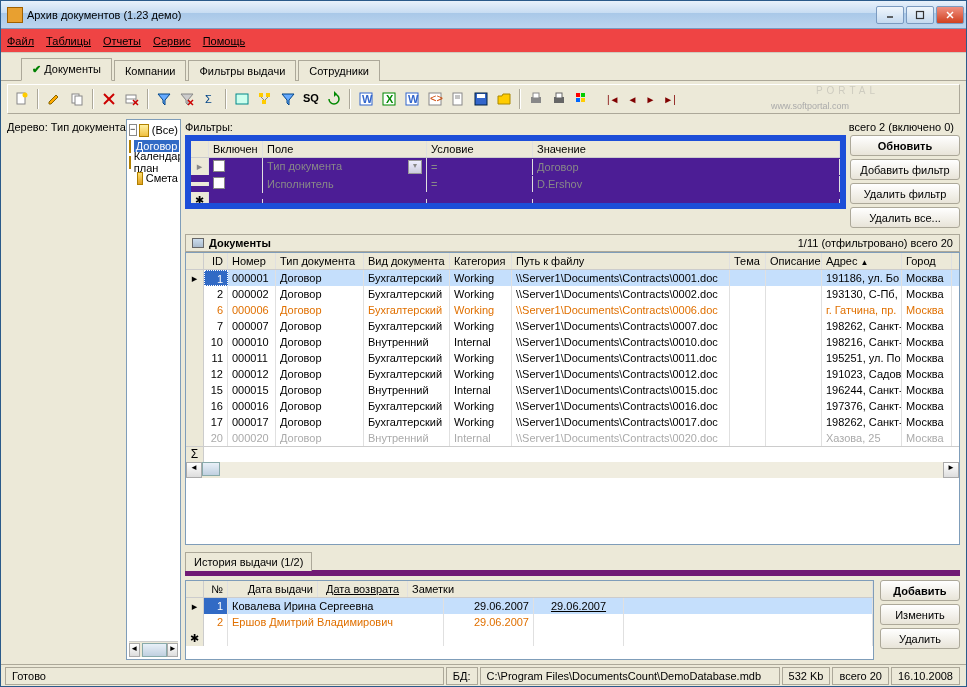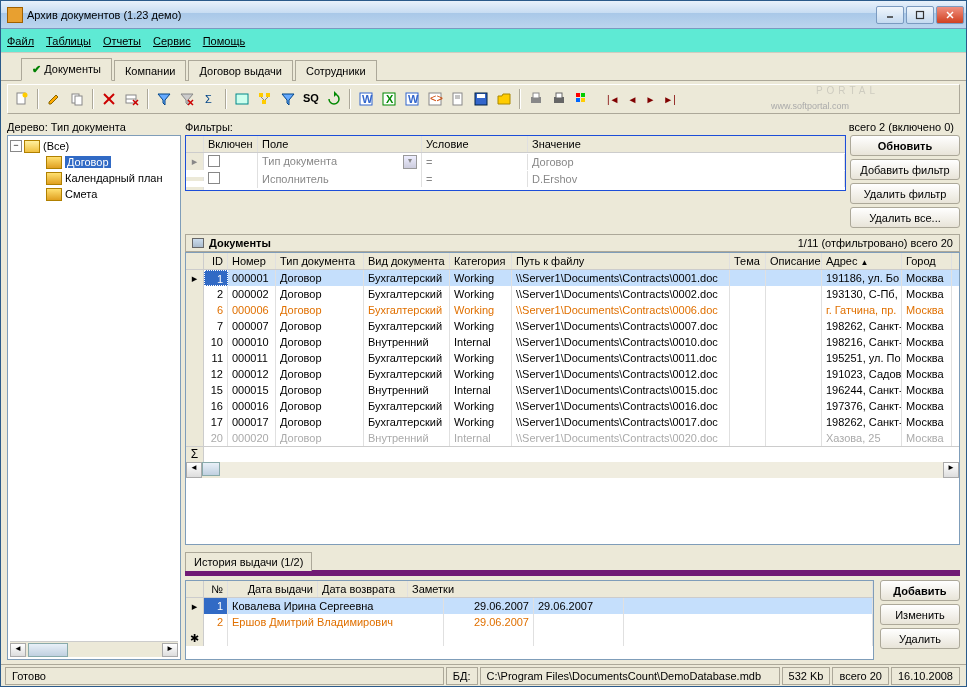--- a/index.html
+++ b/index.html
@@ -7,59 +7,59 @@
 .window { width: 967px; height: 687px; border: 1px solid #2a5a8a; background: #ece9d8; display: flex; flex-direction: column; }
 
 .titlebar { height: 28px; background: linear-gradient(to bottom, #e8f1fb 0%, #c7dcf2 45%, #a9c8e8 46%, #bcd5ee 100%); display: flex; align-items: center; padding: 0 2px 0 6px; border-bottom: 1px solid #7a9ac0; }
 .titlebar-icon { width: 16px; height: 16px; background: #e8a030; border: 1px solid #a06000; margin-right: 4px; }
 .titlebar-text { flex: 1; color: #000; }
 .titlebar-btns { display: flex; gap: 2px; }
 .tbbtn { width: 28px; height: 18px; background: linear-gradient(to bottom, #f0f6fc, #c5daf0); border: 1px solid #7a9ac0; border-radius: 2px; display: flex; align-items: center; justify-content: center; cursor: pointer; }
 .tbbtn.close { background: linear-gradient(to bottom, #f09080, #d04020); color: #fff; }
 .tbbtn svg { width: 10px; height: 10px; }
 
-.menubar { height: 24px; background: #5eead4; display: flex; align-items: center; padding: 0 6px; gap: 12px; border-bottom: 1px solid #d0ccc0; }
+.menubar { height: 24px; background: #ef4444; display: flex; align-items: center; padding: 0 6px; gap: 12px; border-bottom: 1px solid #d0ccc0; }
 .menuitem { cursor: pointer; }
 .menuitem .u { text-decoration: underline; }
 
 .tabbar { height: 28px; background: #ece9d8; display: flex; align-items: flex-end; padding: 0 20px; border-bottom: 1px solid #aca899; }
 .tab { padding: 4px 10px; border: 1px solid #aca899; border-bottom: none; background: #ece9d8; margin-right: 2px; cursor: pointer; position: relative; top: 1px; }
 .tab.active { background: #ece9d8; border-bottom: 1px solid #ece9d8; }
 .tab .chk { color: #008000; font-weight: bold; margin-right: 3px; }
 
 .toolbar { height: 30px; background: #ece9d8; border: 1px solid #fff; border-right-color: #aca899; border-bottom-color: #aca899; margin: 3px 6px; display: flex; align-items: center; padding: 0 4px; gap: 3px; position: relative; }
 .tbicon { width: 20px; height: 20px; display: flex; align-items: center; justify-content: center; cursor: pointer; border: 1px solid transparent; }
 .tbsep { width: 2px; height: 20px; border-left: 1px solid #aca899; border-right: 1px solid #fff; margin: 0 2px; }
 .tbicon svg { width: 16px; height: 16px; }
 .nav-arrows { display: flex; gap: 8px; margin-left: 12px; }
 .nav-arrow { color: #800000; font-size: 10px; cursor: pointer; }
 .watermark { position: absolute; right: 80px; top: 0; opacity: 0.3; font-size: 10px; letter-spacing: 4px; color: #888; }
 .watermark-sub { position: absolute; right: 110px; top: 16px; font-size: 9px; color: #aaa; }
 
 .body { flex: 1; display: flex; padding: 2px 6px 4px 6px; gap: 4px; overflow: hidden; }
-.treepane { width: 174px; display: flex; flex-direction: column; }
+.treepane { width: 174px; display: flex; flex-direction: row; }
 .treelabel { font-size: 11px; padding: 2px 0; }
 .tree { flex: 1; background: #fff; border: 1px solid #7f9db9; padding: 2px; overflow: hidden; }
 .treenode { display: flex; align-items: center; height: 16px; cursor: pointer; }
 .treeindent { width: 18px; display: inline-block; }
 .treeplus { width: 12px; height: 12px; border: 1px solid #888; font-size: 9px; line-height: 9px; text-align: center; margin-right: 2px; }
 .treefolder { width: 16px; height: 13px; background: linear-gradient(#ffe070, #e0a020); border: 1px solid #b08000; margin-right: 3px; }
 .treefolder.open { background: linear-gradient(#fff0a0, #f0c040); }
 .treetext.sel { background: #316ac5; color: #fff; padding: 0 2px; }
 .tree-scroll { height: 16px; background: #ece9d8; border-top: 1px solid #ccc; display: flex; align-items: center; margin-top: auto; }
 .tree-scroll-btn { width: 16px; height: 14px; background: linear-gradient(#fff,#ddd); border: 1px solid #aaa; font-size: 8px; text-align: center; }
 .tree-scroll-thumb { width: 40px; height: 14px; background: linear-gradient(#e8f0f8,#c0d0e0); border: 1px solid #8aa; margin-left: 2px; }
 
 .mainpane { flex: 1; display: flex; flex-direction: column; overflow: hidden; }
 .toprow { display: flex; align-items: center; padding: 2px 0; }
 .filterslabel { flex: 1; }
 .countlabel { margin-right: 6px; }
 
 .filtergrid-wrap { display: flex; gap: 4px; }
-.filtergrid { flex: 1; height: 56px; background: #ffffff; border: 1px solid #1d4ed8; overflow: hidden; }
+.filtergrid { flex: 1; height: 74px; background: #4c1d95; border: 6px solid #1d4ed8; overflow: hidden; }
 .fg-head { display: flex; background: #ece9d8; border-bottom: 1px solid #ccc; }
 .fg-head div, .fg-row > div { padding: 2px 4px; border-right: 1px solid #e0e0e0; overflow: hidden; white-space: nowrap; }
 .fg-col-mark { width: 18px; background: #ece9d8; border-right: 1px solid #ccc; text-align: center; }
 .fg-col-on { width: 54px; }
 .fg-col-field { width: 164px; }
 .fg-col-cond { width: 106px; }
 .fg-col-val { flex: 1; }
 .fg-row { display: flex; color: #888; height: 17px; align-items: center; }
 .fg-chk { width: 12px; height: 12px; border: 1px solid #888; background: #fff; display: inline-block; }
 .fg-dd { float: right; width: 14px; height: 14px; background: linear-gradient(#eef,#ccd); border: 1px solid #999; font-size: 8px; text-align: center; }
@@ -103,21 +103,21 @@
 .subtab { padding: 3px 8px; border: 1px solid #aca899; border-bottom: none; background: #ece9d8; cursor: pointer; position: relative; top: 1px; }
 
 .history-wrap { display: flex; gap: 6px; margin-top: 4px; }
 .hgrid { flex: 1; background: #fff; border: 1px solid #7f9db9; height: 80px; overflow: hidden; }
 .hhead { display: flex; background: #ece9d8; border-bottom: 1px solid #ccc; }
 .hhead > div, .hrow > div { padding: 1px 4px; border-right: 1px solid #e0e0e0; height: 16px; line-height: 14px; overflow: hidden; white-space: nowrap; }
 .hc-mark { width: 18px; background: #ece9d8; border-right: 1px solid #ccc !important; text-align: center; }
 .hc-n { width: 24px; text-align: right; }
 .hc-who { width: 216px; }
 .hc-d1 { width: 90px; text-align: right; }
-.hc-d2 { width: 90px; text-align: left; }
+.hc-d2 { width: 90px; text-align: center; text-decoration: underline; }
 .hc-note { flex: 1; }
 .hrow { display: flex; }
 .hrow.sel { background: #c5dffc; }
 .hrow.sel .hc-n { background: #316ac5; color: #fff; }
 .hrow.orange { color: #e07000; }
 .hbtncol { width: 80px; display: flex; flex-direction: column; gap: 3px; }
 
 .statusbar { height: 22px; background: #ece9d8; border-top: 1px solid #aca899; display: flex; align-items: center; padding: 0 4px; }
 .sb-cell { border: 1px solid #aca899; padding: 2px 6px; margin-right: 2px; height: 18px; line-height: 13px; }
 .sb-cell.flex { flex: 1; }
@@ -153,21 +153,21 @@
     <span class="menuitem"><span class="u">Файл</span></span>
     <span class="menuitem"><span class="u">Таблицы</span></span>
     <span class="menuitem"><span class="u">Отчеты</span></span>
     <span class="menuitem"><span class="u">Сервис</span></span>
     <span class="menuitem"><span class="u">Помощь</span></span>
   </div>
 
   <div class="tabbar">
     <div class="tab active"><span class="chk">✔</span><span>Документы</span></div>
     <div class="tab">Компании</div>
-    <div class="tab">Договор выдачи</div>
+    <div class="tab">Фильтры выдачи</div>
     <div class="tab">Сотрудники</div>
   </div>
 
   <div class="toolbar">
     <div class="tbicon">
         <svg viewBox="0 0 16 16">
           <rect x="3" y="2" width="8" height="11" fill="#fff" stroke="#888"></rect>
           <circle cx="11" cy="4" r="2.5" fill="#ffcc00"></circle>
         </svg>
       </div>

